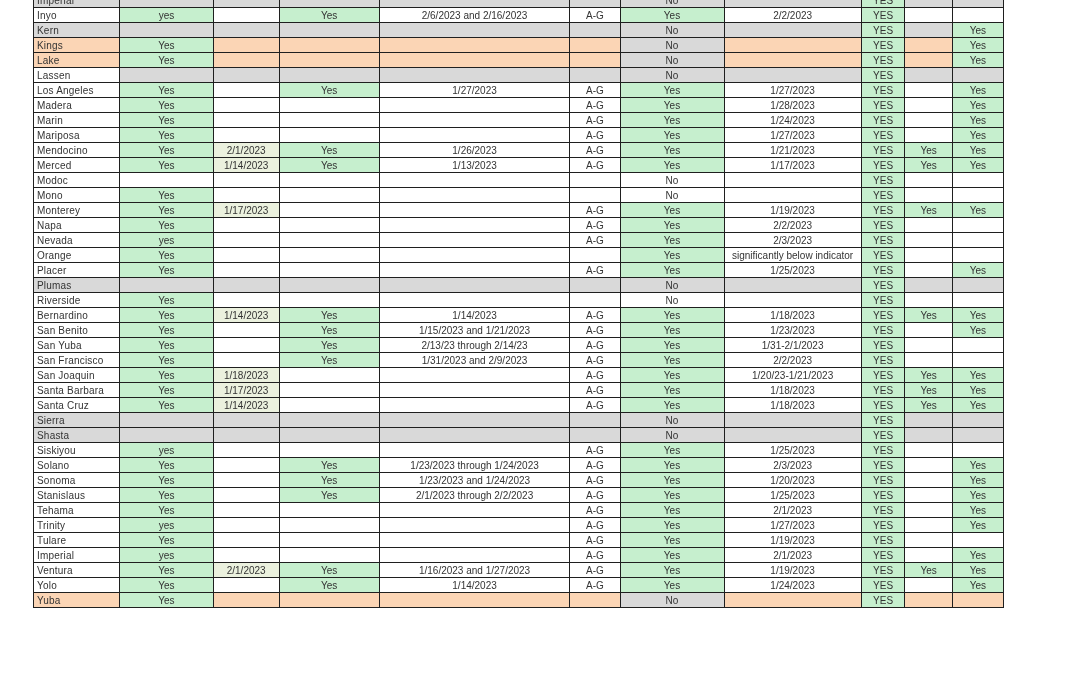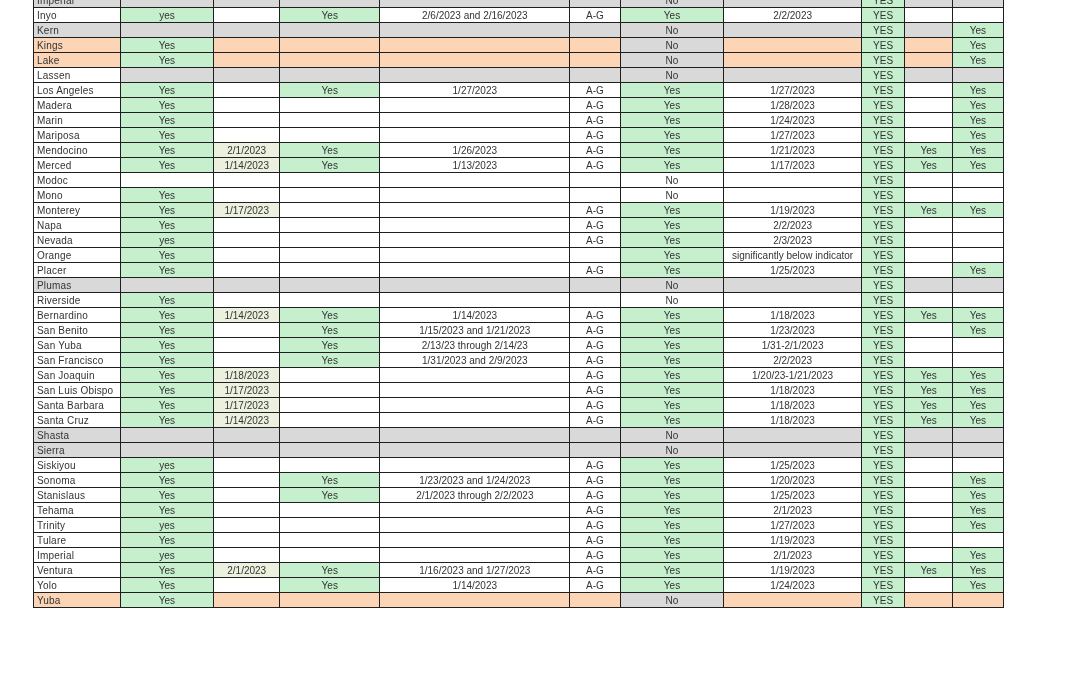--- a/index.html
+++ b/index.html
@@ -392,73 +392,60 @@
           <td class="c-w"></td>
           <td class="c-w"></td>
           <td class="c-w">A-G</td>
           <td class="c-g">Yes</td>
           <td class="c-w">1/20/23-1/21/2023</td>
           <td class="c-g caps">YES</td>
           <td class="c-g">Yes</td>
           <td class="c-g">Yes</td>
         </tr>
         <tr>
-          <td class="c-w county">San Luis Obispo</td>
+          <td class="c-w county">Santa Barbara</td>
           <td class="c-g">Yes</td>
           <td class="c-p">1/17/2023</td>
           <td class="c-w"></td>
           <td class="c-w"></td>
           <td class="c-w">A-G</td>
           <td class="c-g">Yes</td>
           <td class="c-w">1/18/2023</td>
           <td class="c-g caps">YES</td>
           <td class="c-g">Yes</td>
           <td class="c-g">Yes</td>
         </tr>
         <tr>
-          <td class="c-w county">Santa Barbara</td>
-          <td class="c-g">Yes</td>
-          <td class="c-p">1/17/2023</td>
+          <td class="c-w county">Santa Cruz</td>
+          <td class="c-g">Yes</td>
+          <td class="c-p">1/14/2023</td>
           <td class="c-w"></td>
           <td class="c-w"></td>
           <td class="c-w">A-G</td>
           <td class="c-g">Yes</td>
           <td class="c-w">1/18/2023</td>
           <td class="c-g caps">YES</td>
           <td class="c-g">Yes</td>
           <td class="c-g">Yes</td>
         </tr>
         <tr>
-          <td class="c-w county">Santa Cruz</td>
-          <td class="c-g">Yes</td>
-          <td class="c-p">1/14/2023</td>
-          <td class="c-w"></td>
-          <td class="c-w"></td>
-          <td class="c-w">A-G</td>
-          <td class="c-g">Yes</td>
-          <td class="c-w">1/18/2023</td>
-          <td class="c-g caps">YES</td>
-          <td class="c-g">Yes</td>
-          <td class="c-g">Yes</td>
+          <td class="c-gr county">Sierra</td>
+          <td class="c-gr"></td>
+          <td class="c-gr"></td>
+          <td class="c-gr"></td>
+          <td class="c-gr"></td>
+          <td class="c-gr"></td>
+          <td class="c-gr">No</td>
+          <td class="c-gr"></td>
+          <td class="c-g caps">YES</td>
+          <td class="c-gr"></td>
+          <td class="c-gr"></td>
         </tr>
         <tr>
           <td class="c-gr county">Shasta</td>
-          <td class="c-gr"></td>
-          <td class="c-gr"></td>
-          <td class="c-gr"></td>
-          <td class="c-gr"></td>
-          <td class="c-gr"></td>
-          <td class="c-gr">No</td>
-          <td class="c-gr"></td>
-          <td class="c-g caps">YES</td>
-          <td class="c-gr"></td>
-          <td class="c-gr"></td>
-        </tr>
-        <tr>
-          <td class="c-gr county">Sierra</td>
           <td class="c-gr"></td>
           <td class="c-gr"></td>
           <td class="c-gr"></td>
           <td class="c-gr"></td>
           <td class="c-gr"></td>
           <td class="c-gr">No</td>
           <td class="c-gr"></td>
           <td class="c-g caps">YES</td>
           <td class="c-gr"></td>
           <td class="c-gr"></td>
@@ -468,20 +455,33 @@
           <td class="c-g">yes</td>
           <td class="c-w"></td>
           <td class="c-w"></td>
           <td class="c-w"></td>
           <td class="c-w">A-G</td>
           <td class="c-g">Yes</td>
           <td class="c-w">1/25/2023</td>
           <td class="c-g caps">YES</td>
           <td class="c-w"></td>
           <td class="c-w"></td>
+        </tr>
+        <tr>
+          <td class="c-w county">Solano</td>
+          <td class="c-g">Yes</td>
+          <td class="c-w"></td>
+          <td class="c-g">Yes</td>
+          <td class="c-w">1/23/2023 through 1/24/2023</td>
+          <td class="c-w">A-G</td>
+          <td class="c-g">Yes</td>
+          <td class="c-w">2/3/2023</td>
+          <td class="c-g caps">YES</td>
+          <td class="c-w"></td>
+          <td class="c-g">Yes</td>
         </tr>
         <tr>
           <td class="c-w county">Sonoma</td>
           <td class="c-g">Yes</td>
           <td class="c-w"></td>
           <td class="c-g">Yes</td>
           <td class="c-w">1/23/2023 and 1/24/2023</td>
           <td class="c-w">A-G</td>
           <td class="c-g">Yes</td>
           <td class="c-w">1/20/2023</td>

